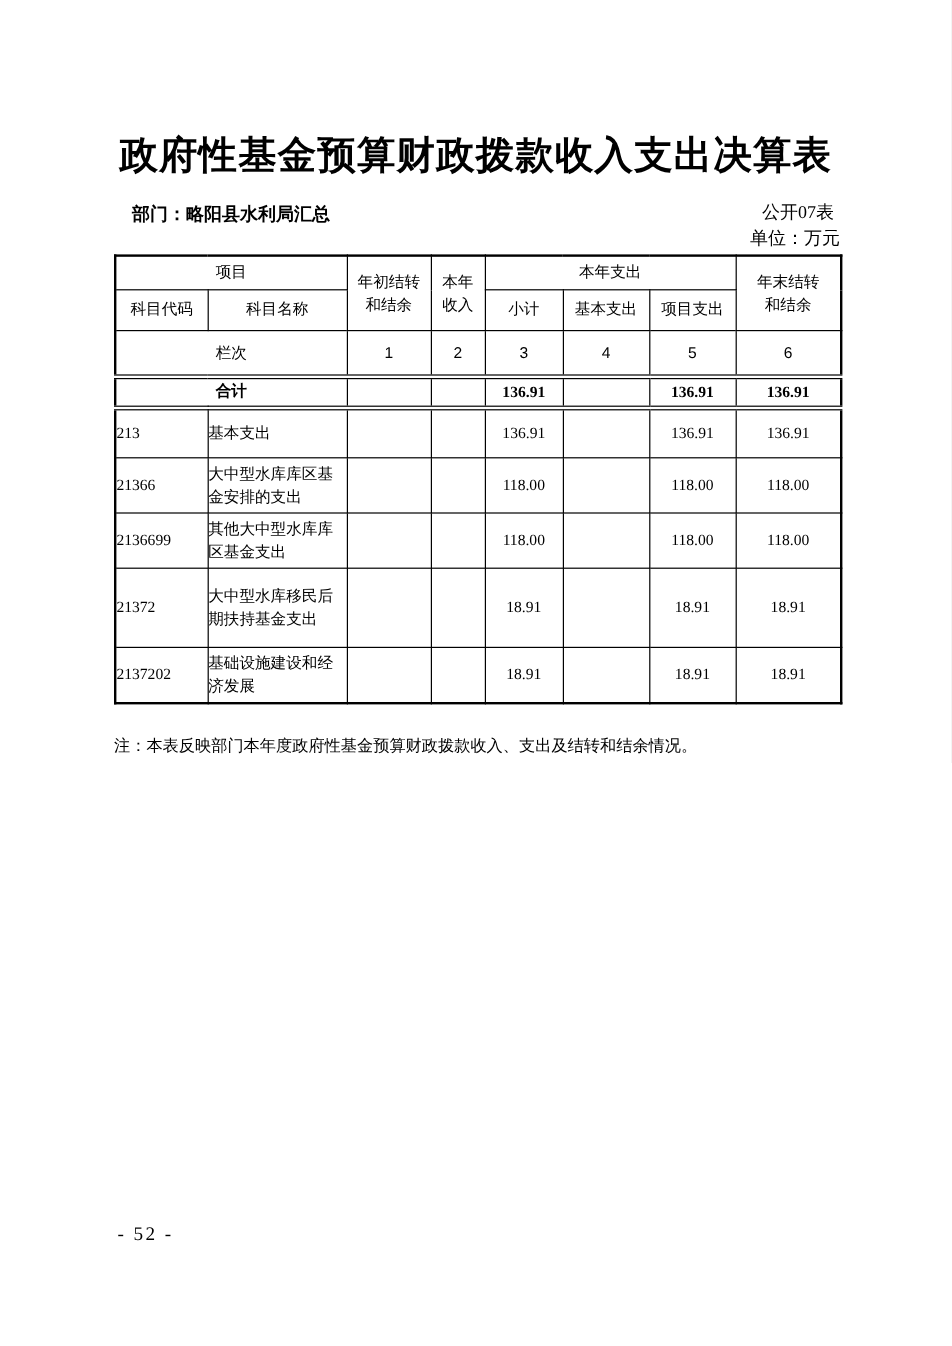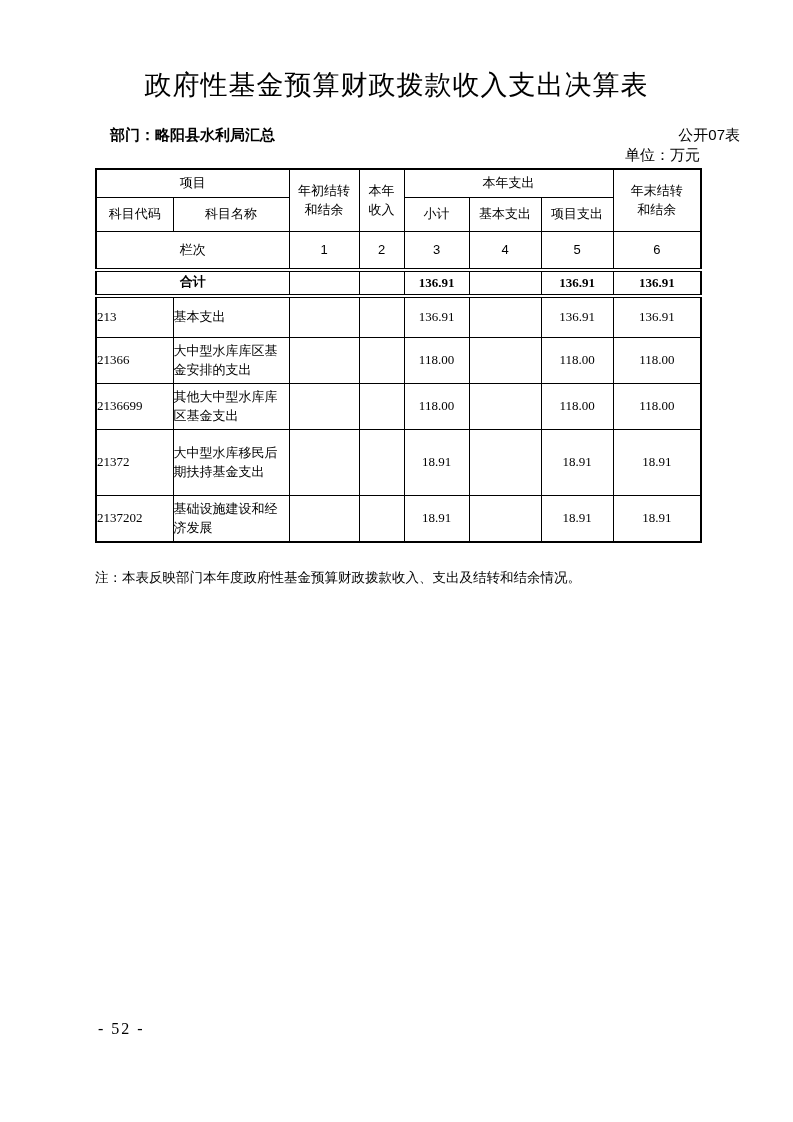--- a/index.html
+++ b/index.html
@@ -7,39 +7,39 @@
     position: relative;
     width: 793px;
     height: 1122px;
     margin: 0 auto;
     background: #ffffff;
     color: #000000;
     font-family: "Liberation Serif", "DejaVu Serif", serif;
     overflow: hidden;
   }
   .doc-title {
-    margin: 68px 0 0 0;
+    margin: 112px 0 0 0;
     text-align: center;
-    font-size: 27px;
+    font-size: 32px;
     line-height: 34px;
-    font-weight: normal;
+    font-weight: bold;
     letter-spacing: 1px;
     font-family: "Liberation Serif", "DejaVu Serif", serif;
   }
   .meta-line {
-    margin: 22px 53px 0 110px;
+    margin: 22px 98px 0 110px;
     display: flex;
     justify-content: space-between;
     align-items: flex-start;
     font-size: 15px;
     line-height: 21px;
     gap: 41px;
   }
   .dept { font-family: "Liberation Sans", "DejaVu Sans", sans-serif; font-weight: bold; }
-  .tbl-no { font-family: Liberation Sans, sans-serif; }
+  .tbl-no { font-family: Liberation Serif, serif; }
   .unit-line {
     margin: 0 93px 0 95px;
     text-align: right;
     font-size: 15px;
     line-height: 21px;
   }
   table.budget {
     margin: 2px 0 0 95px;
     width: 605px;
     border-collapse: collapse;

